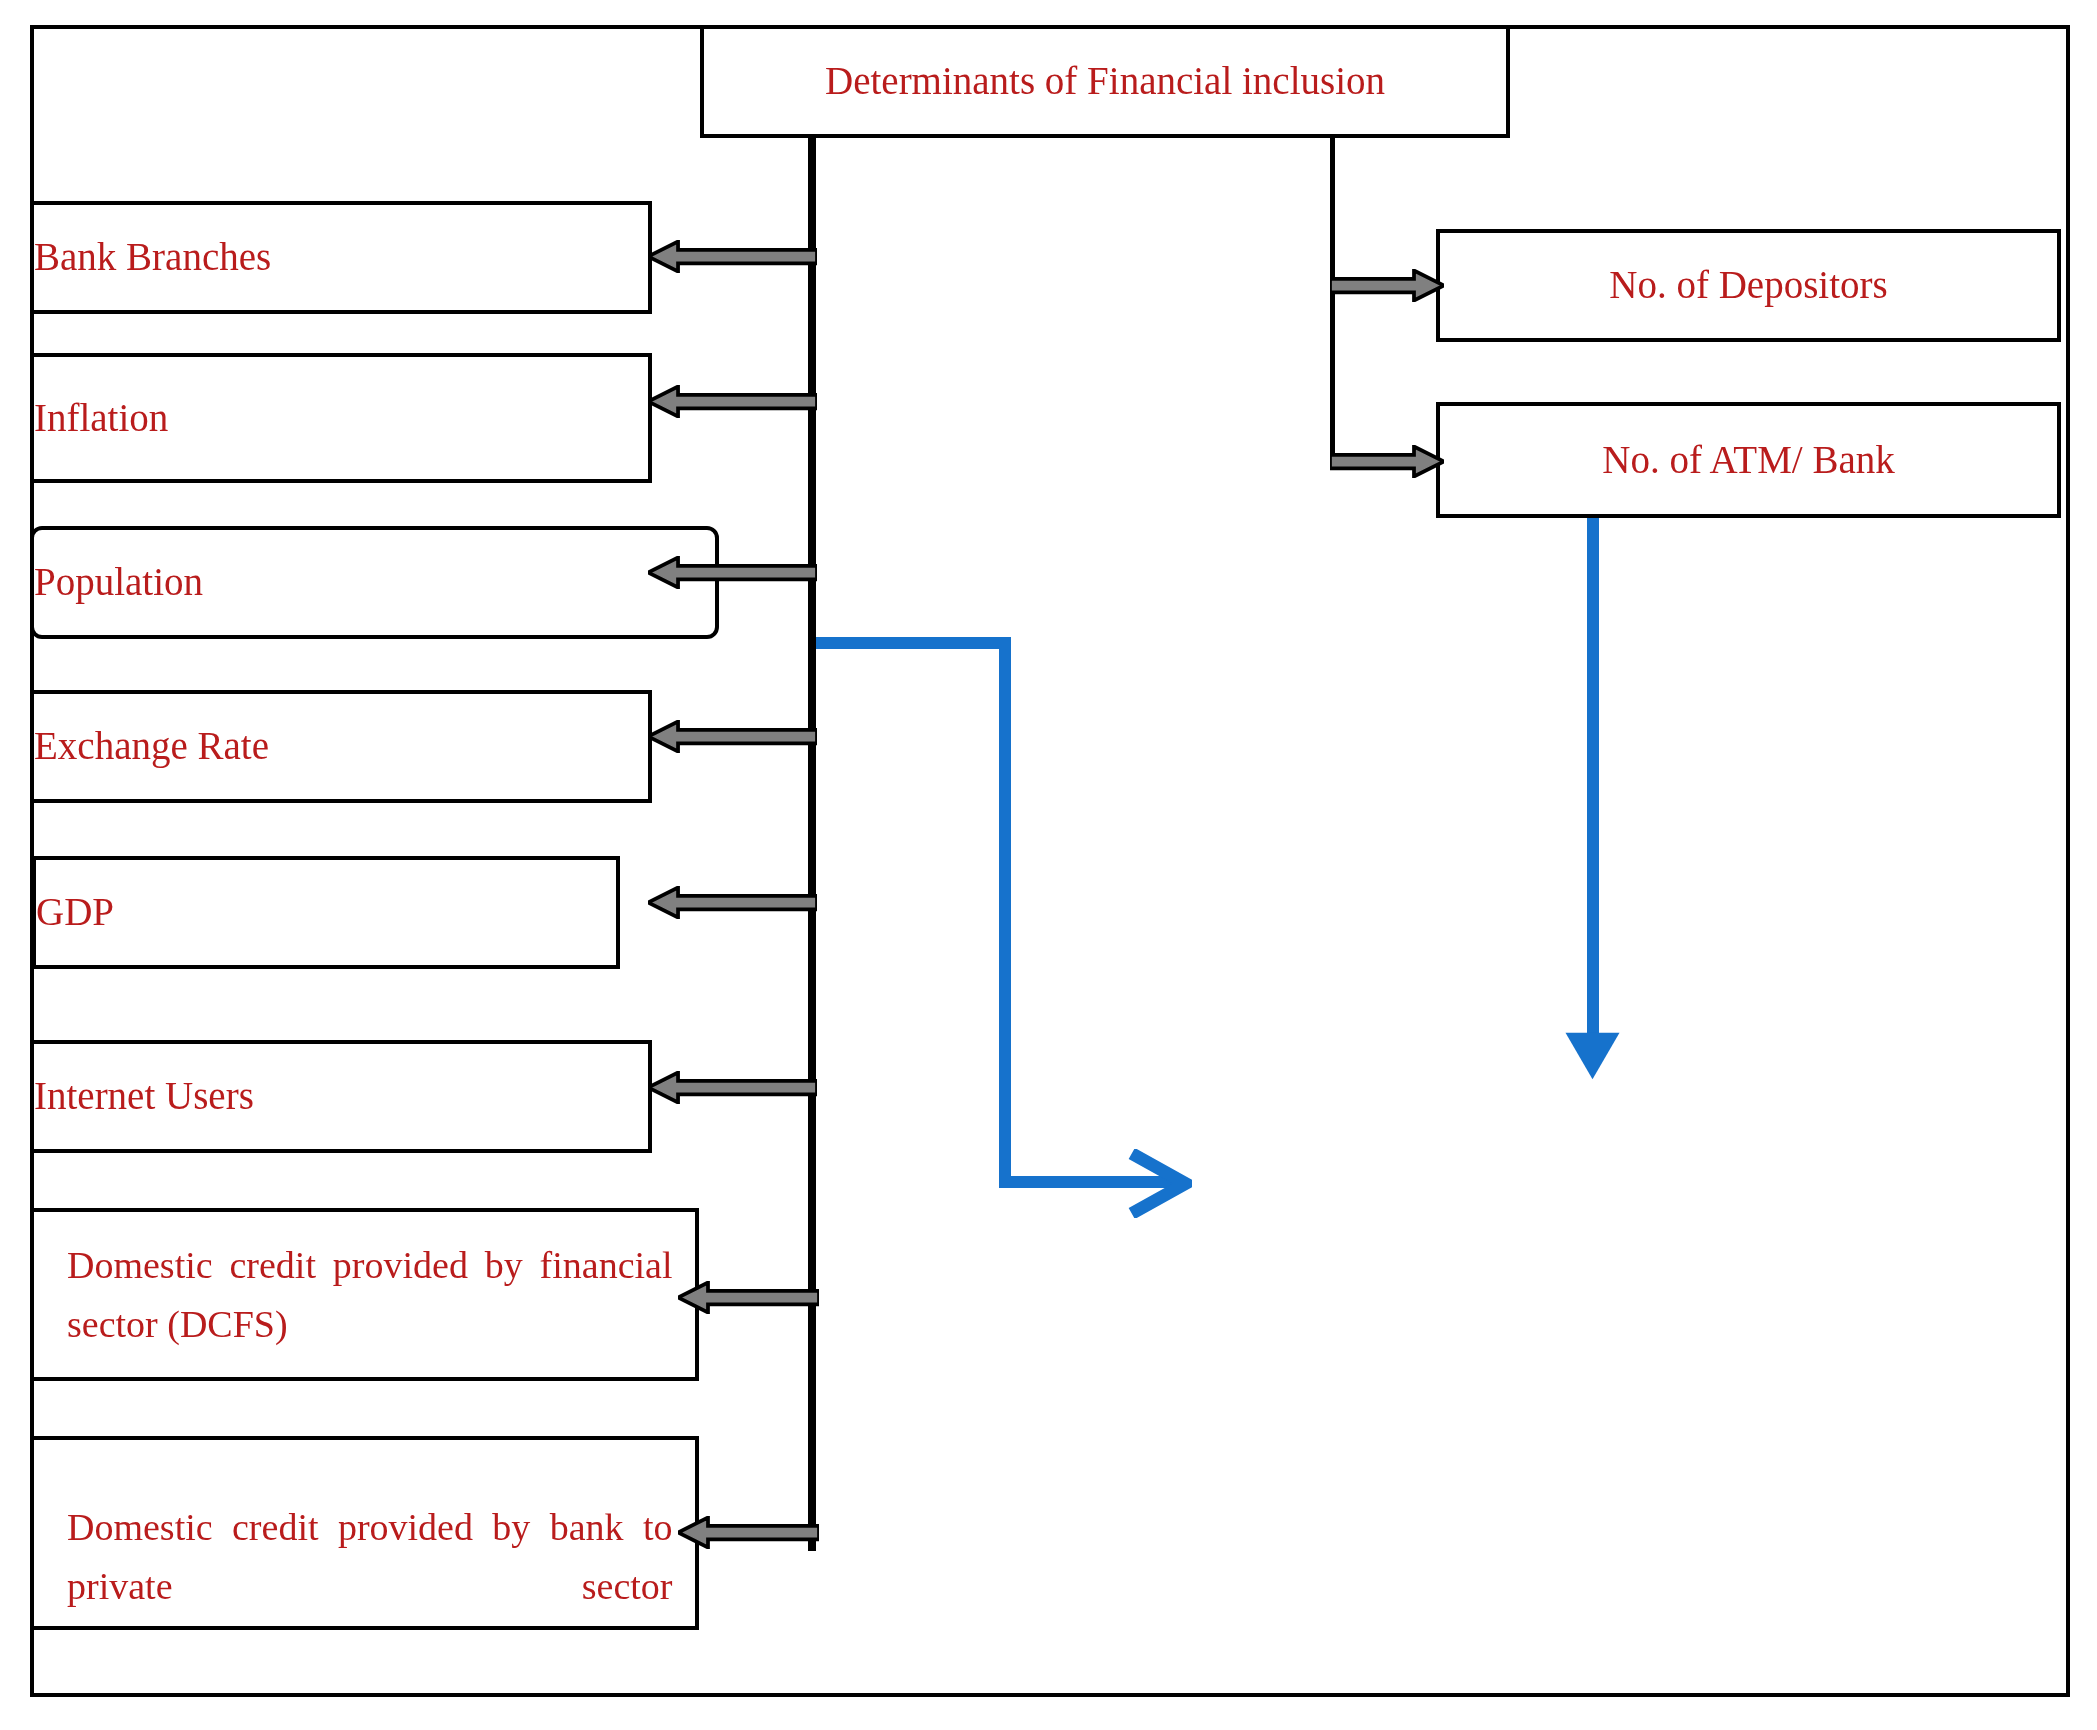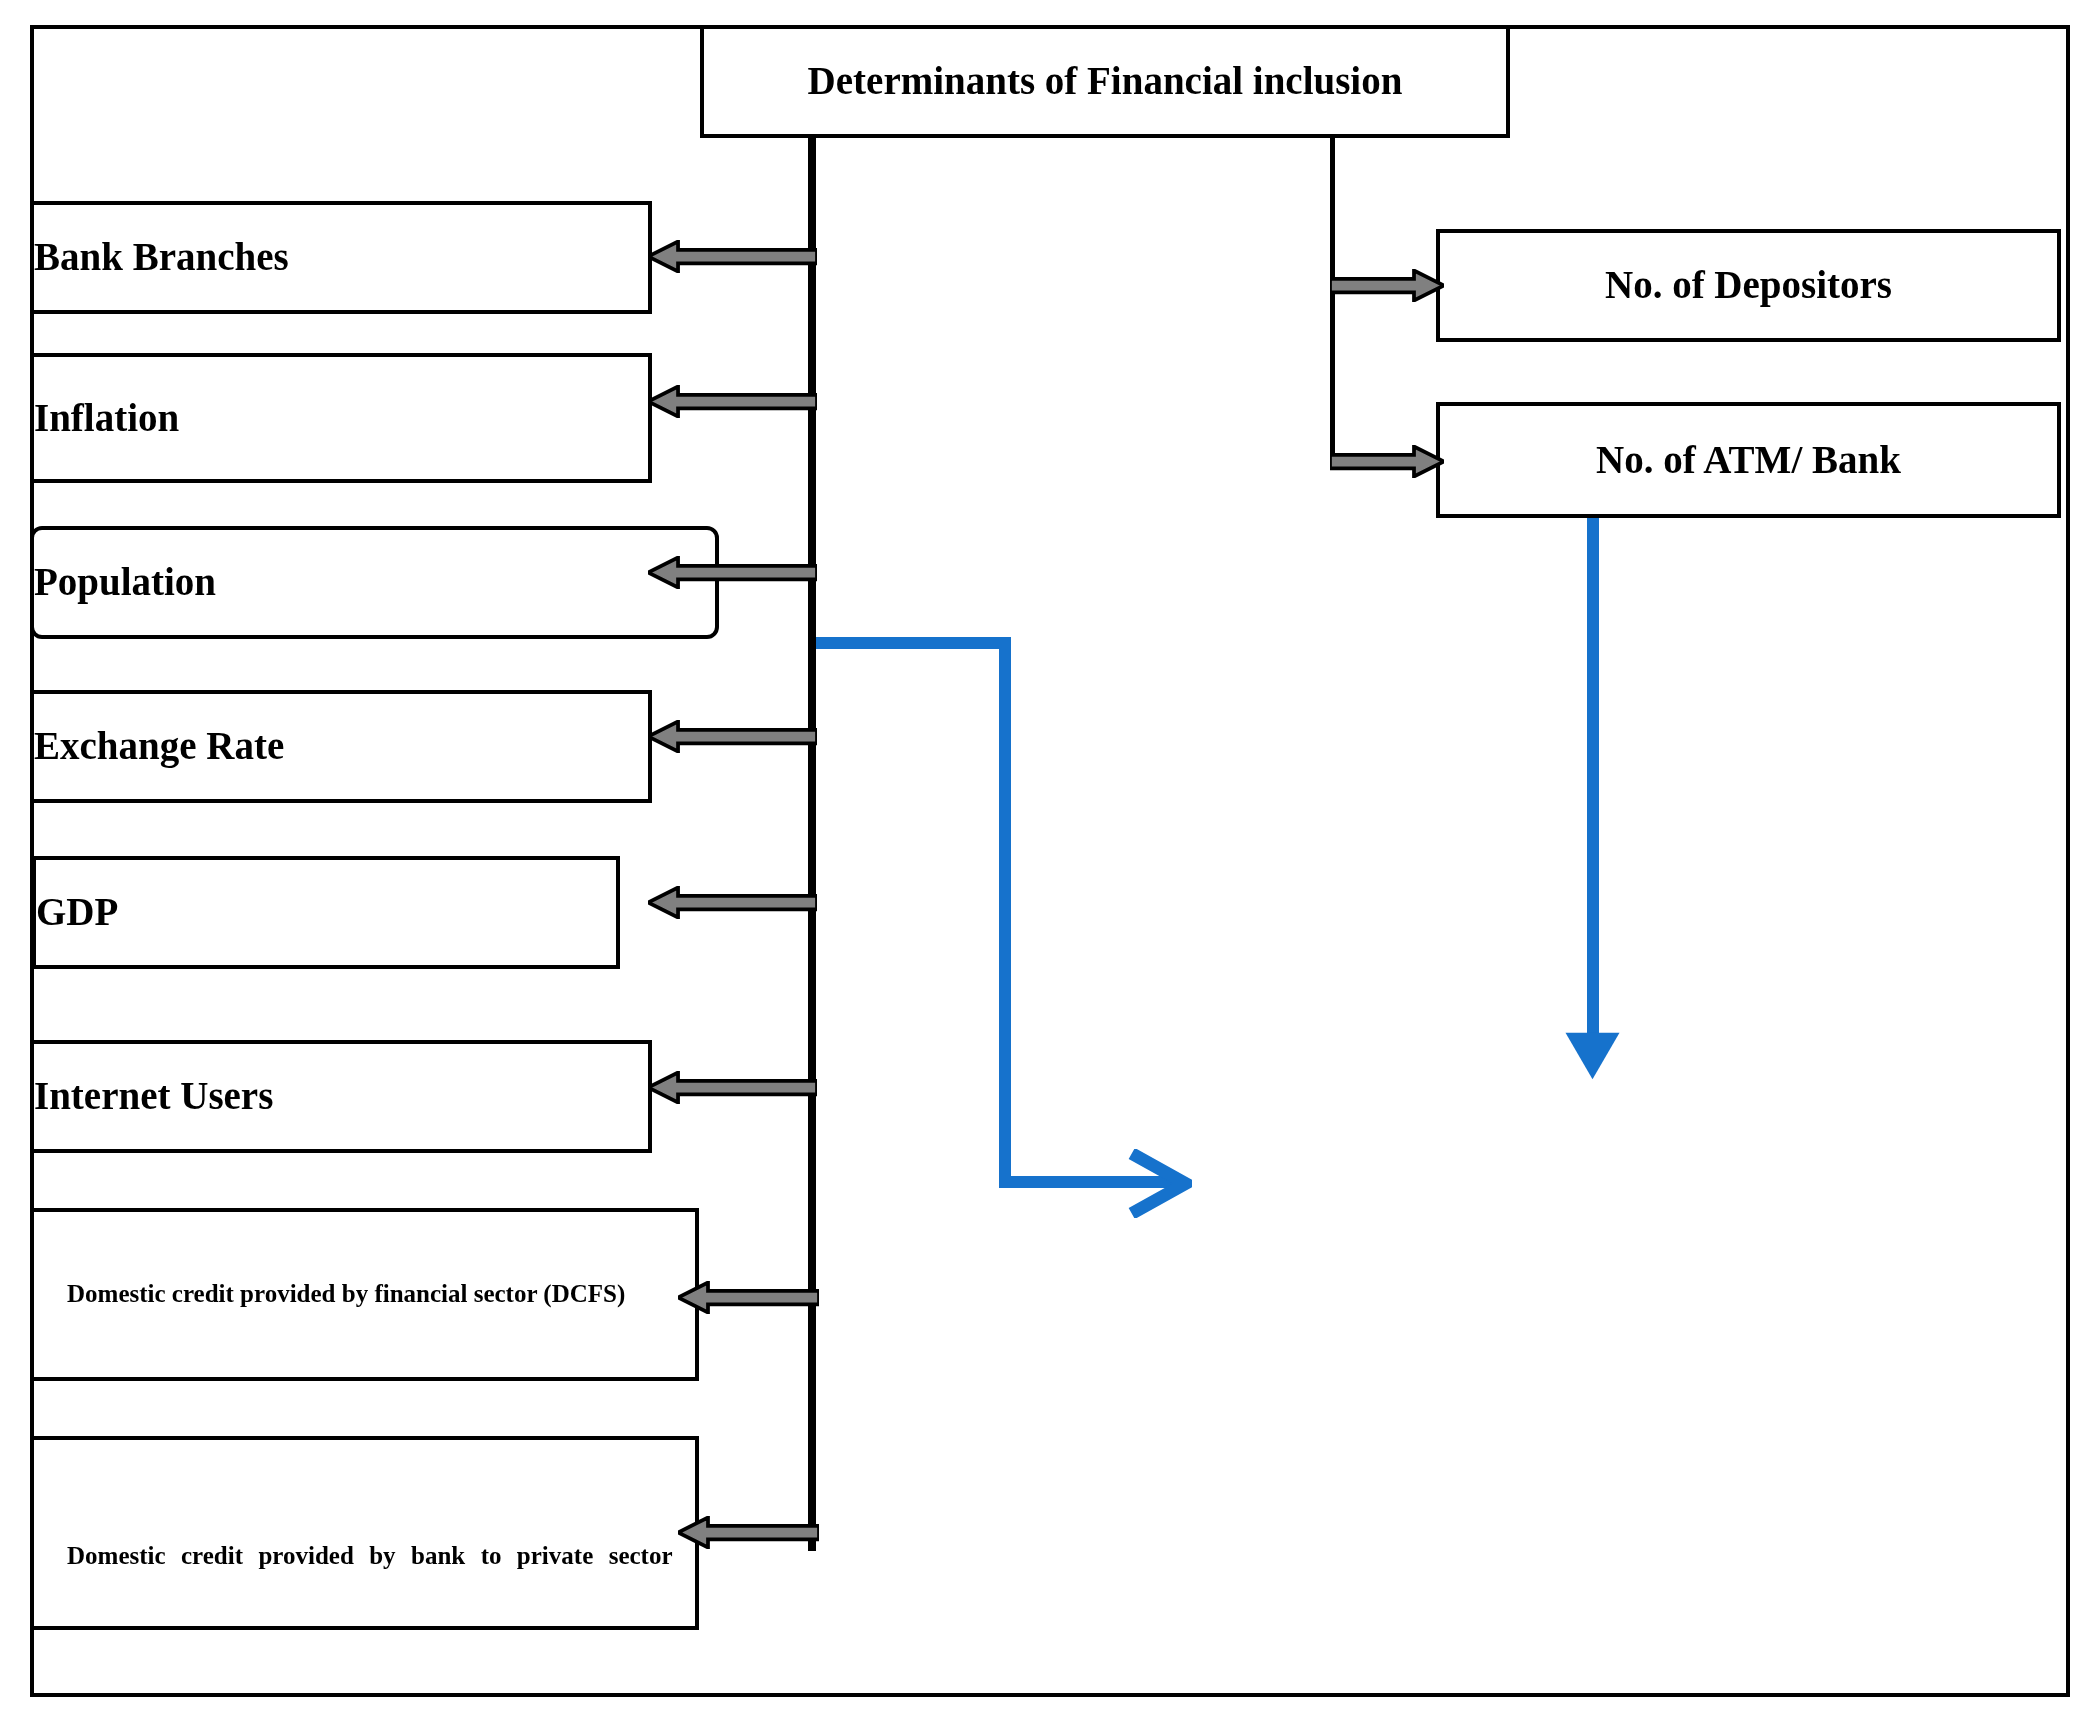--- a/index.html
+++ b/index.html
@@ -32,37 +32,36 @@
     background: #ffffff;
     border: 4.5px solid #000000;
     display: flex;
     align-items: center;
   }
   .node-text {
     display: block;
     width: 100%;
     font-size: 39px;
     line-height: 1.45;
-    color: #000000;
+    color: #b91c1c;
     white-space: pre-line;
-    font-weight: bold;
   }
   .pad-left { }
   .title-box .node-text {
     text-align: center;
     padding: 0 12px;
   }
   .right-box .node-text {
     text-align: center;
     padding: 0 12px;
   }
   .wrapbox .node-text {
     text-align: justify;
     padding: 0 22.5px 0 33px;
-    font-size: 25px;
+    font-size: 38px;
     line-height: 1.55;
   }
   .wrapbox.justify-last .node-text {
     text-align-last: justify;
     margin-top: 47px;
   }
   
   .trunk {
     position: absolute;
     background: #000000;

